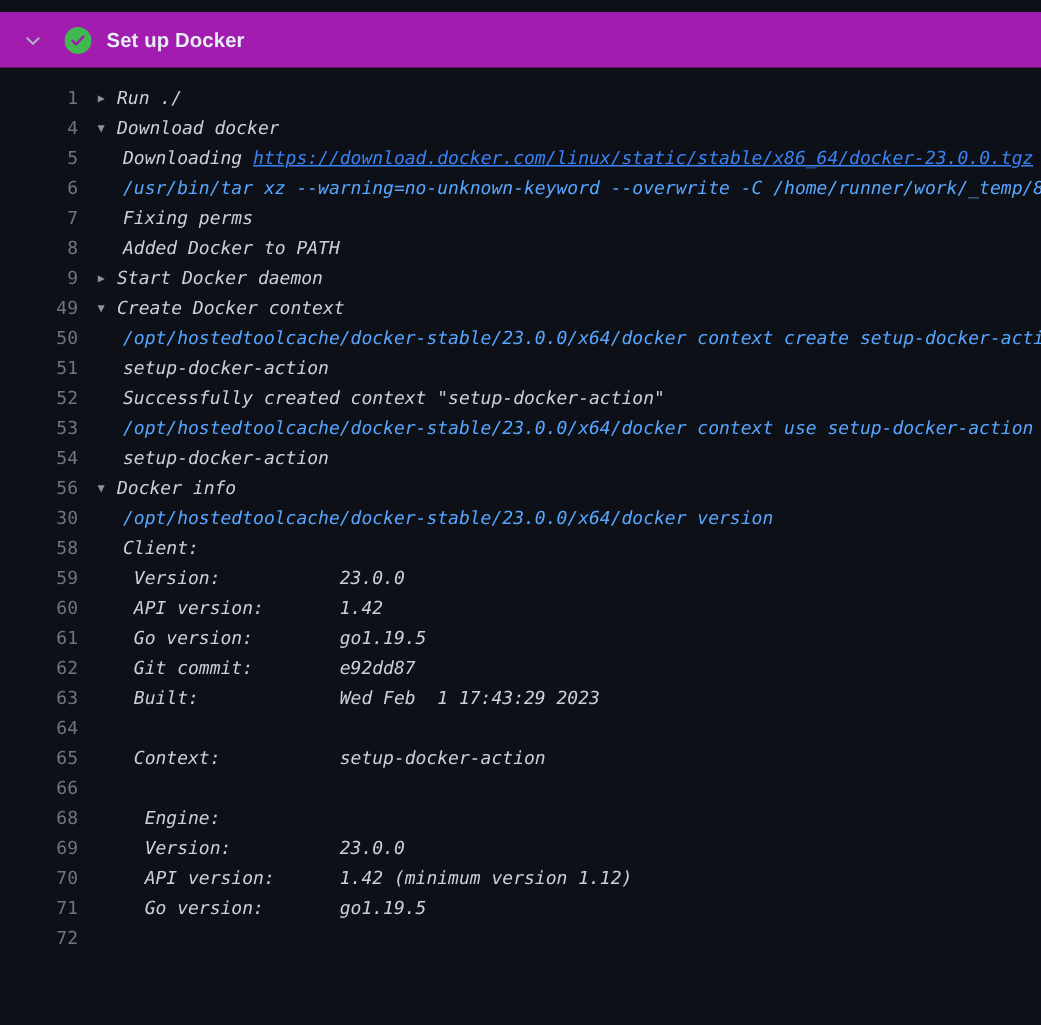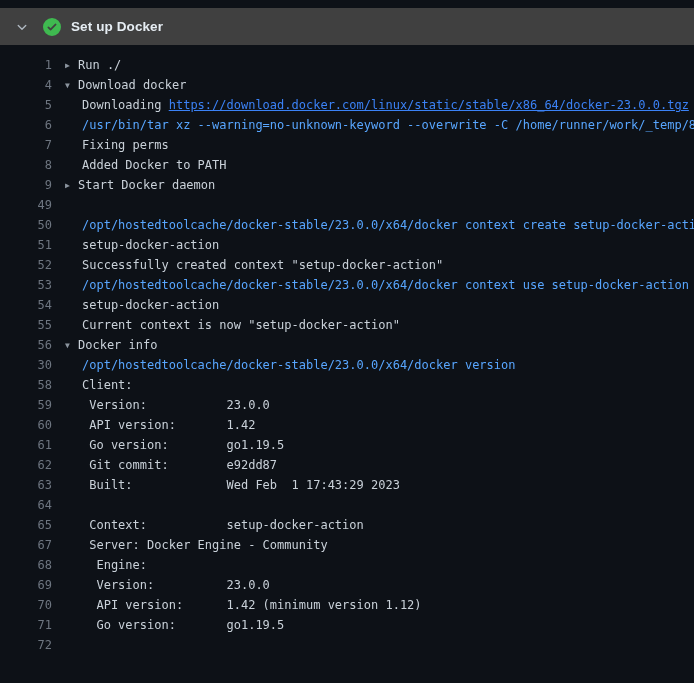--- a/index.html
+++ b/index.html
@@ -14,21 +14,21 @@
   .page {
     width: 694px;
     height: 683px;
     background: #0d1117;
     padding-top: 8px;
     box-sizing: border-box;
   }
   
   .step-header {
     height: 37px;
-    background: #404040;
+    background: #a21caf;
     display: flex;
     align-items: center;
     padding: 0 16px 0 14px;
     cursor: pointer;
     box-sizing: border-box;
   }
   .chev {
     width: 16px;
     height: 16px;
     display: inline-flex;
@@ -71,20 +71,21 @@
     flex: 0 0 52px;
     text-align: right;
     color: #6e7681;
     cursor: pointer;
     user-select: none;
   }
   .line-content {
     margin-left: 13px;
     white-space: pre;
     overflow: hidden;
+    font-style: italic;
   }
   .line-content.child {
     padding-left: 17px;
   }
   .arrow {
     display: inline-block;
     width: 13px;
     font-size: 8px;
     color: #8b949e;
     vertical-align: 1px;
@@ -140,20 +141,21 @@
       <div class="line">
     <span class="line-num">8</span>
     <span class="line-content child"><span class="seg-plain">Added Docker to PATH</span></span>
   </div>
       <div class="line">
     <span class="line-num">9</span>
     <span class="line-content"><span class="arrow">▶</span><span class="seg-plain">Start Docker daemon</span></span>
   </div>
       <div class="line">
     <span class="line-num">49</span>
+    <span class="line-content"><span class="arrow">▼</span><span class="seg-plain">Create Docker context</span></span>
   </div>
       <div class="line">
     <span class="line-num">50</span>
     <span class="line-content child"><span class="seg-command">/opt/hostedtoolcache/docker-stable/23.0.0/x64/docker context create setup-docker-action</span></span>
   </div>
       <div class="line">
     <span class="line-num">51</span>
     <span class="line-content child"><span class="seg-plain">setup-docker-action</span></span>
   </div>
       <div class="line">
@@ -162,24 +164,20 @@
   </div>
       <div class="line">
     <span class="line-num">53</span>
     <span class="line-content child"><span class="seg-command">/opt/hostedtoolcache/docker-stable/23.0.0/x64/docker context use setup-docker-action</span></span>
   </div>
       <div class="line">
     <span class="line-num">54</span>
     <span class="line-content child"><span class="seg-plain">setup-docker-action</span></span>
   </div>
       <div class="line">
-    <span class="line-num">55</span>
-    <span class="line-content child"><span class="seg-plain">Current context is now "setup-docker-action"</span></span>
-  </div>
-      <div class="line">
     <span class="line-num">56</span>
     <span class="line-content"><span class="arrow">▼</span><span class="seg-plain">Docker info</span></span>
   </div>
       <div class="line">
     <span class="line-num">30</span>
     <span class="line-content child"><span class="seg-command">/opt/hostedtoolcache/docker-stable/23.0.0/x64/docker version</span></span>
   </div>
       <div class="line">
     <span class="line-num">58</span>
     <span class="line-content child"><span class="seg-plain">Client:</span></span>
@@ -205,22 +203,22 @@
     <span class="line-content child"><span class="seg-plain"> Built:             Wed Feb  1 17:43:29 2023</span></span>
   </div>
       <div class="line">
     <span class="line-num">64</span>
   </div>
       <div class="line">
     <span class="line-num">65</span>
     <span class="line-content child"><span class="seg-plain"> Context:           setup-docker-action</span></span>
   </div>
       <div class="line">
-    <span class="line-num">67</span>
-    <span class="line-content child"><span class="seg-plain"> Server: Docker Engine - Community</span></span>
+    <span class="line-num">66</span>
+    <span class="line-content child"></span>
   </div>
       <div class="line">
     <span class="line-num">68</span>
     <span class="line-content child"><span class="seg-plain">  Engine:</span></span>
   </div>
       <div class="line">
     <span class="line-num">69</span>
     <span class="line-content child"><span class="seg-plain">  Version:          23.0.0</span></span>
   </div>
       <div class="line">

